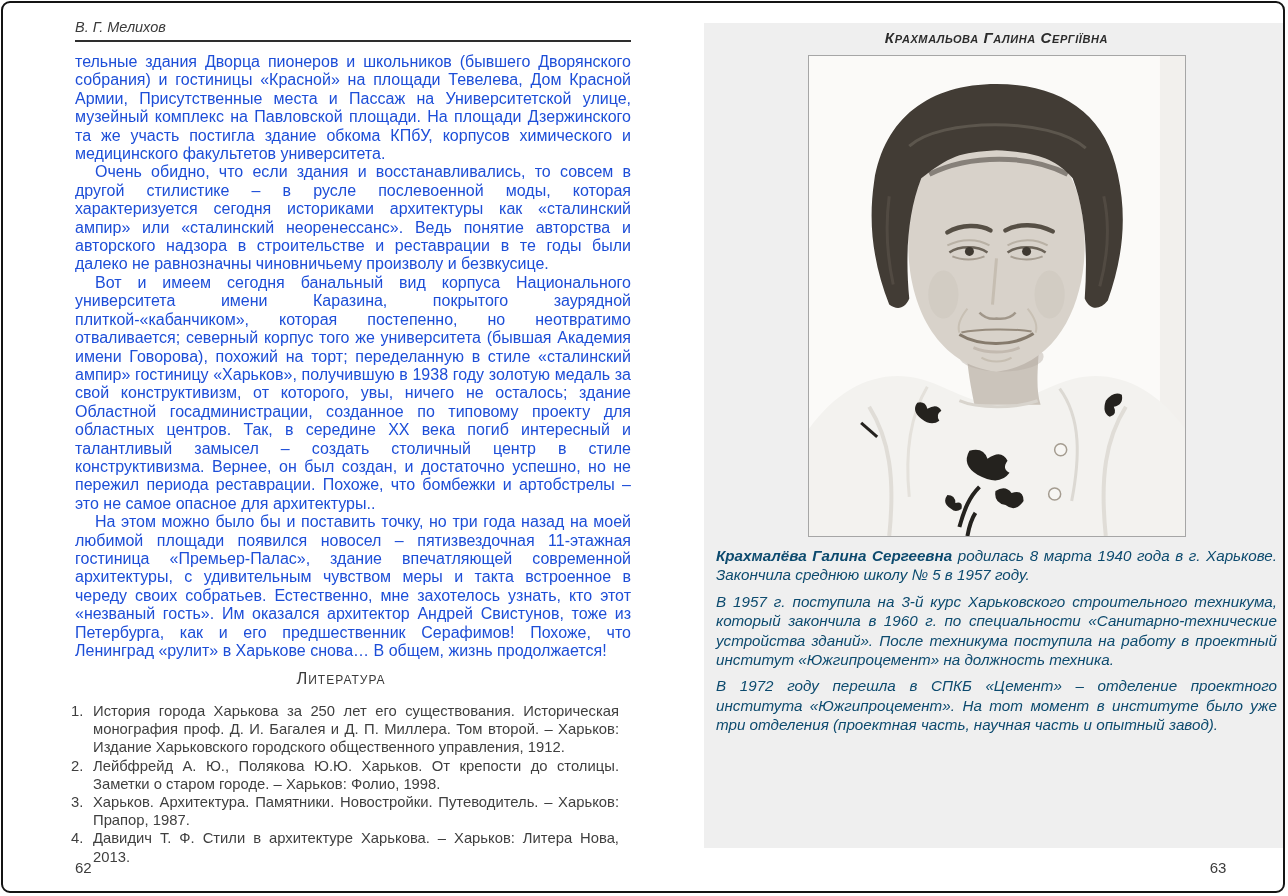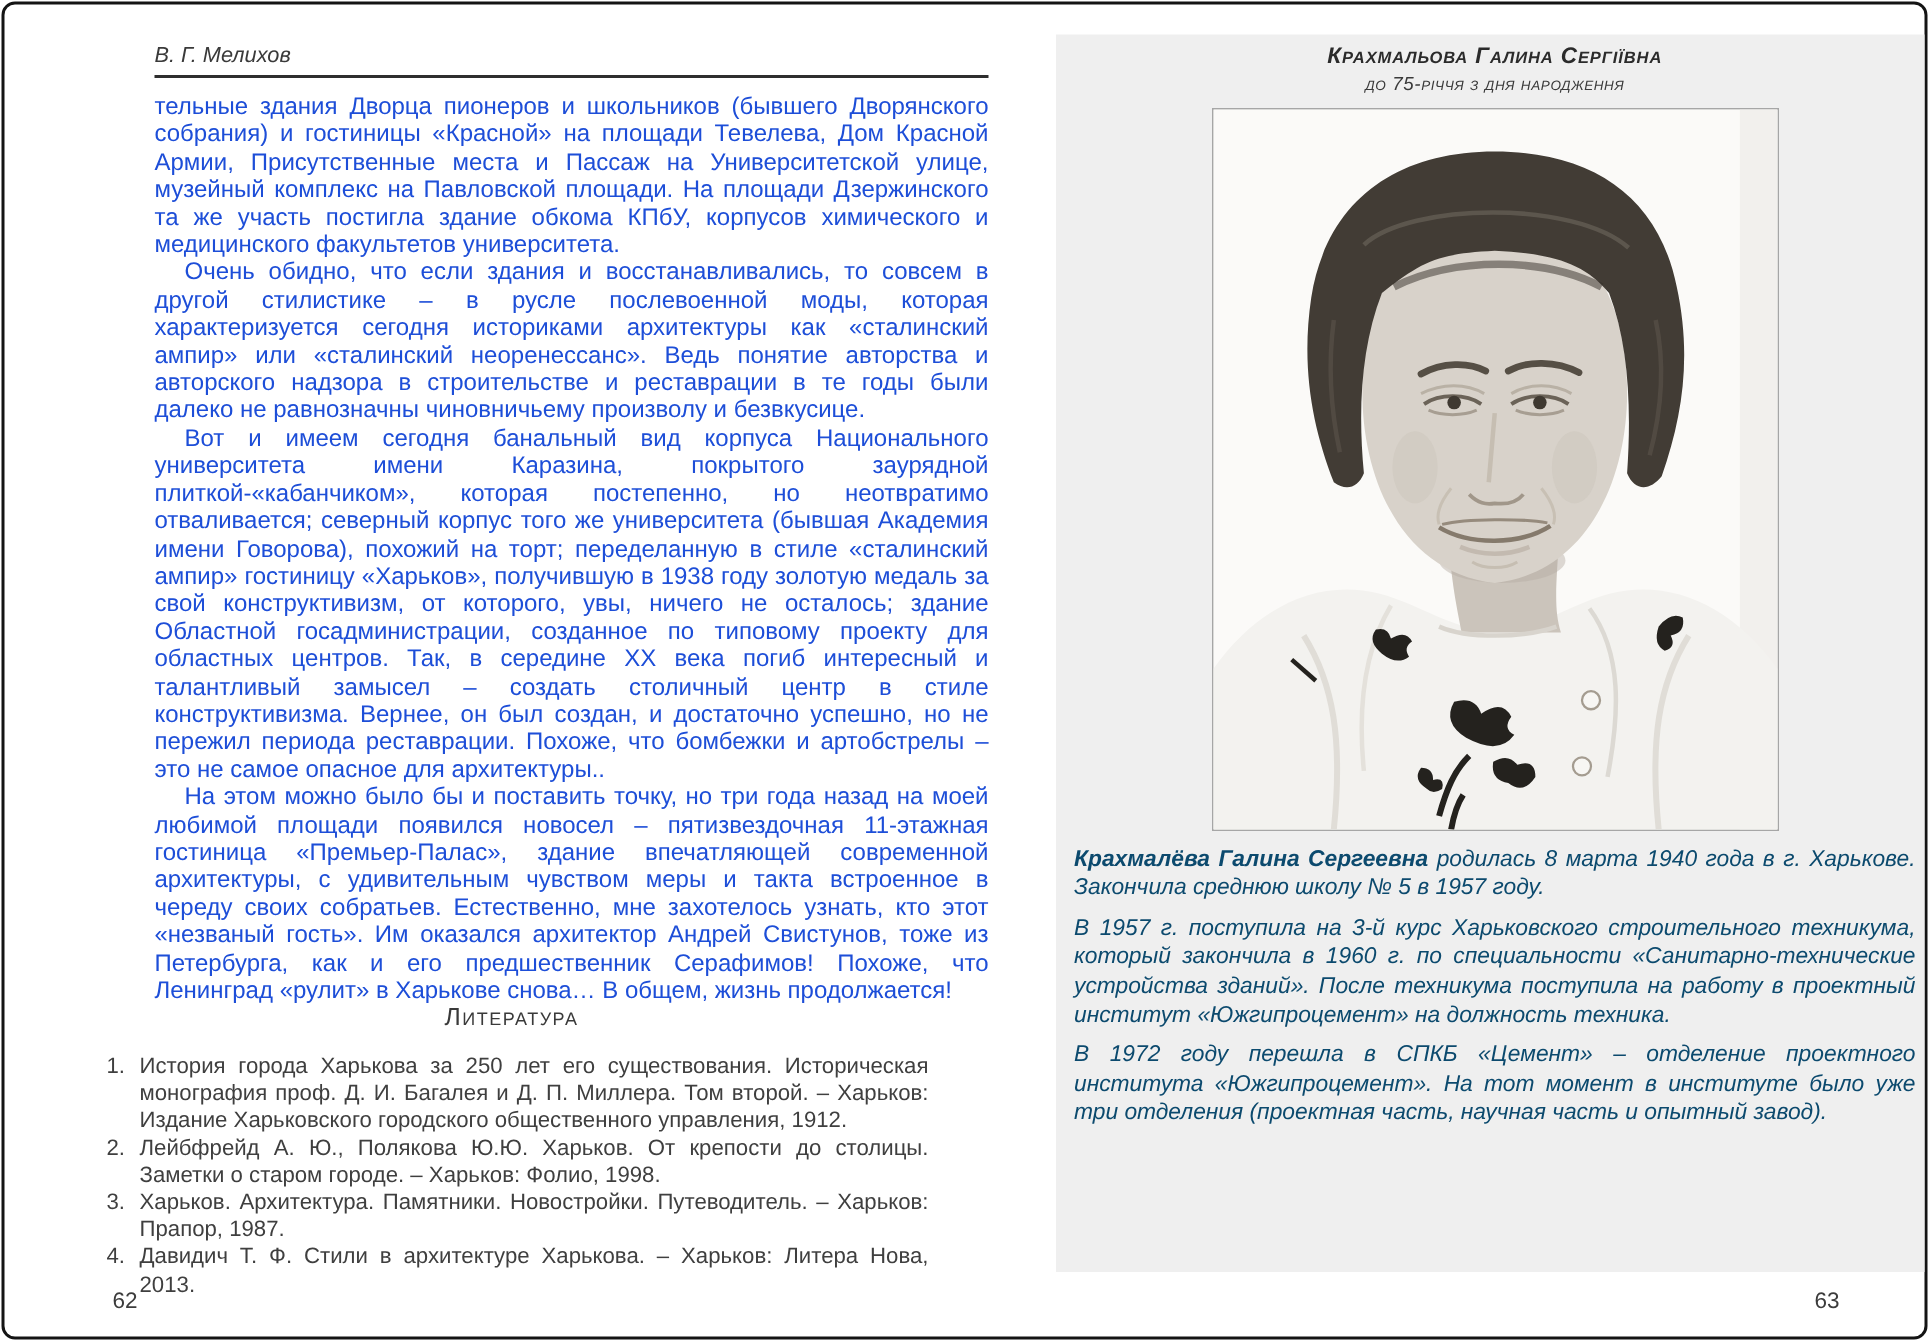--- a/index.html
+++ b/index.html
@@ -11,21 +11,21 @@
     border-radius:9px;
     background:#ffffff;
     overflow:hidden;
     box-sizing:border-box;
     font-family:"Liberation Sans", sans-serif;
     color:#3f3f3f;
     -webkit-font-smoothing:antialiased;
   }
 
   
-  .left-page{position:absolute;left:72px;top:26px;width:556px;margin-left:28px;}
+  .left-page{position:absolute;left:72px;top:16px;width:556px;}
   .running-head{
     font-style:italic;font-size:14.5px;line-height:17px;color:#3a3a3a;
     padding-bottom:4px;border-bottom:2px solid #2e2e2e;
   }
   .left-body{margin-top:11px;}
   .left-body p{
     margin:0;font-size:16px;line-height:18.4px;text-align:justify;
     text-indent:20px;color:#1d4ed8;
   }
   .left-body p.no-indent{text-indent:0;}
@@ -106,21 +106,20 @@
         <span class="ref-num">4.</span>
         <span class="ref-text">Давидич Т. Ф. Стили в архитектуре Харькова. – Харьков: Литера Нова, 2013.</span>
       </div>
     </div>
   </div>
 
   <div class="page-num page-num-left">62</div>
 
   <div class="right-panel">
     <div class="article-title">Крахмальова Галина Сергіївна</div>
-    <div class="article-subtitle">до 75-річчя з дня народження</div>
 
     <div class="photo-frame">
 
       <svg viewBox="0 0 375 479" xmlns="http://www.w3.org/2000/svg" preserveAspectRatio="none">
         <rect x="0" y="0" width="375" height="479" fill="#fbfaf8"></rect>
         <rect x="350" y="0" width="25" height="479" fill="#f2f0ed"></rect>
 
         <path d="M0,479 L0,372 C30,330 70,312 110,322 C140,330 155,345 187,347
                  C219,345 234,330 264,322 C304,312 345,330 375,372 L375,479 Z" fill="#f3f2ef"></path>
         <path d="M60,350 C80,382 86,420 80,479" stroke="#e0ddd7" stroke-width="4" fill="none"></path>

